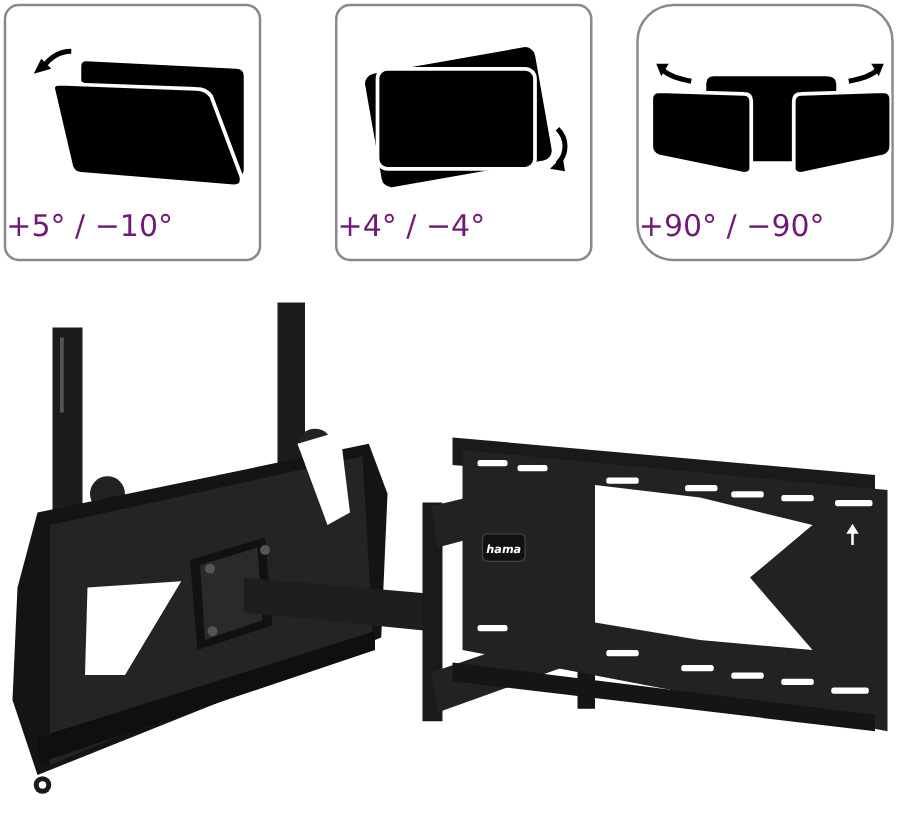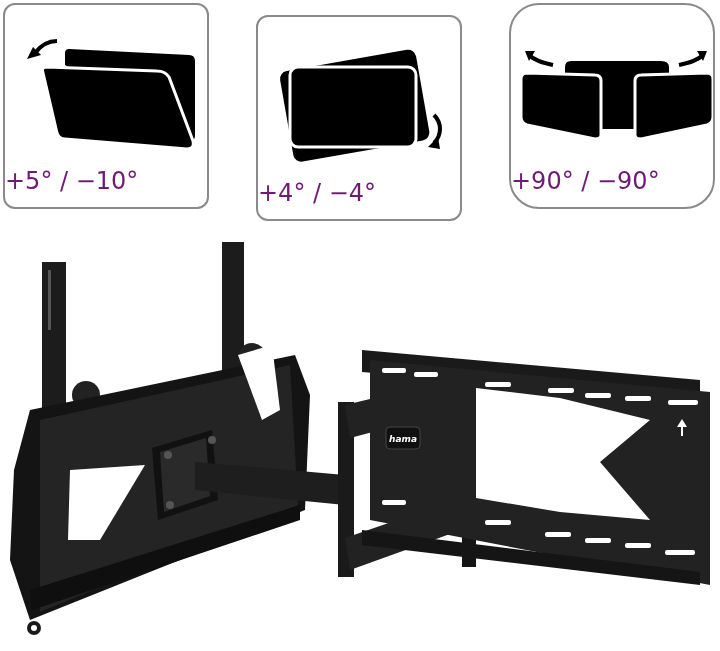--- a/index.html
+++ b/index.html
@@ -7,21 +7,21 @@
   .feature-box {
     position: absolute; top: 3px; width: 206px; height: 206px;
     border: 2px solid #8a8a8a; border-radius: 12px; background: #fff; box-sizing: border-box;
   }
   .feature-box svg.icon { position: absolute; left: 0; top: 0; }
   .feature-label {
     position: absolute; left: 0; right: 0; bottom: 12px; text-align: left;
     font-family: "DejaVu Sans", sans-serif; font-size: 24px; color: #701a75; letter-spacing: 0px;
   }
   #box-tilt { left: 3px; }
-  #box-rotate { left: 256px; margin-top: 12px; }
+  #box-rotate { left: 268px; }
   #box-swivel { left: 509px; border-radius: 30px; }
   #product { position: absolute; left: 0; top: 225px; }
 </style>
 </head>
 <body>
 
 <div id="box-tilt" class="feature-box">
   <svg class="icon" width="202" height="160" viewBox="0 0 202 160">
 
     <path d="M52 36 C44 36 36 40 30 48" stroke="#000" stroke-width="4" fill="none"></path>

